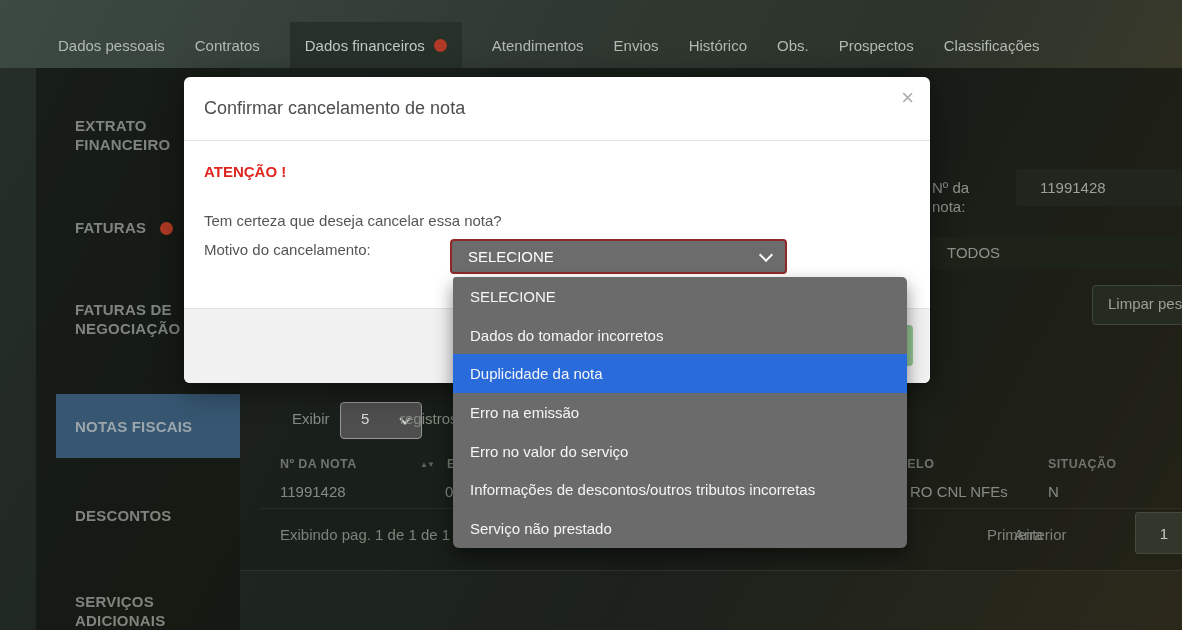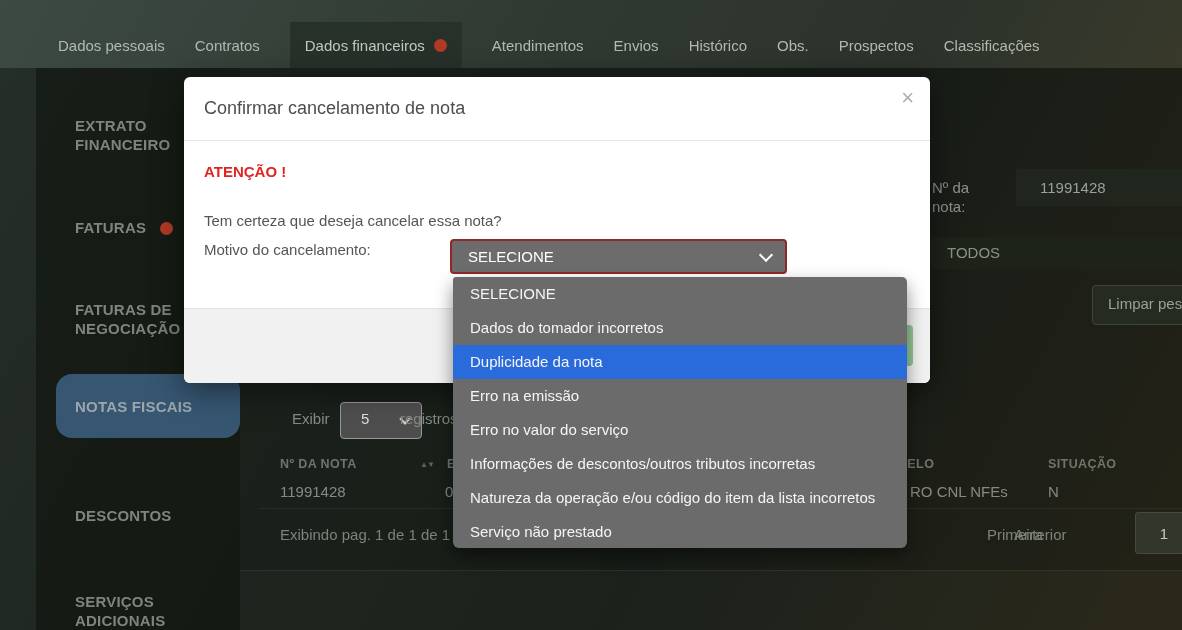--- a/index.html
+++ b/index.html
@@ -101,21 +101,21 @@
 
     <div class="panel"></div>
 
     <div class="sidebar">
       <div class="side-item" style="top:48px;width:130px;">EXTRATO FINANCEIRO</div>
       <div class="side-item" style="top:150px;">
         <span>FATURAS</span>
         <span class="dot" style="vertical-align:-2px;"></span>
       </div>
       <div class="side-item" style="top:232px;width:140px;">FATURAS DE NEGOCIAÇÃO</div>
-      <div class="side-active" style="top:306px;border-radius:16px;">
+      <div class="side-active" style="top:326px;">
         <span>NOTAS FISCAIS</span>
       </div>
       <div class="side-item" style="top:438px;">DESCONTOS</div>
       <div class="side-item" style="top:524px;width:120px;">SERVIÇOS ADICIONAIS</div>
     </div>
 
     <div class="abs lbl" style="left:932px;top:110px;width:50px;">Nº da nota:</div>
     <div class="abs dark-field" style="left:1016px;top:101px;width:174px;height:37px;line-height:37px;padding-left:24px;">11991428</div>
     <div class="abs todos" style="left:930px;top:169px;width:260px;height:32px;padding-left:17px;">TODOS</div>
     <div class="abs btn-dark" style="left:1092px;top:217px;width:98px;height:38px;padding-left:15px;">Limpar pes</div>
@@ -160,17 +160,16 @@
     <button class="btn-green"></button>
   </div>
 
   <div class="options">
     <div class="opt">SELECIONE</div>
     <div class="opt">Dados do tomador incorretos</div>
     <div class="opt highlight">Duplicidade da nota</div>
     <div class="opt">Erro na emissão</div>
     <div class="opt">Erro no valor do serviço</div>
     <div class="opt">Informações de descontos/outros tributos incorretas</div>
-    <div class="opt">Natureza da operação e/ou código do item da lista incorretos</div>
     <div class="opt">Serviço não prestado</div>
   </div>
 
 </div>
 
 </body></html>

